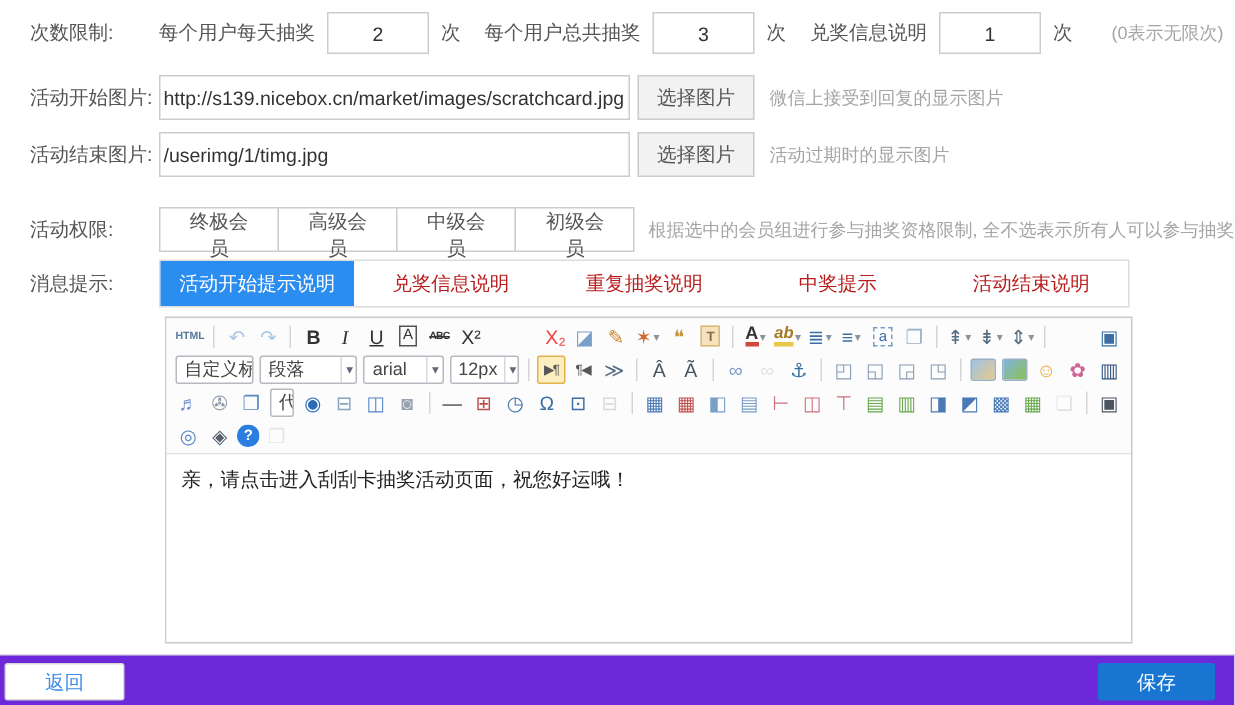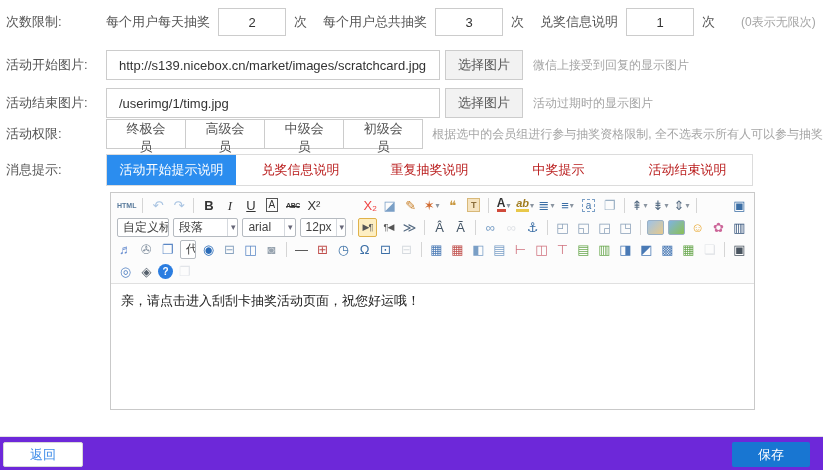--- a/index.html
+++ b/index.html
@@ -3,31 +3,31 @@
 <meta charset="utf-8">
 <style>
   html,body{margin:0;padding:0;}
   body{
     width:823px;height:470px;position:relative;overflow:hidden;
     background:#fff;font-family:"Liberation Sans","DejaVu Sans",sans-serif;
     font-size:13px;color:#333;
   }
   .form-area{padding-top:8px;}
   .row{display:flex;align-items:center;}
-  .row-label{width:106px;flex:0 0 106px;color:#555;padding-left:6px;box-sizing:border-box;}
-  .mt14{margin-top:14px;} .mt8{margin-top:8px;} .mt6{margin-top:1px;} .mt5{margin-top:5px;border-radius:13px;}
+  .row-label{width:106px;flex:0 0 106px;color:#555;padding-left:20px;box-sizing:border-box;}
+  .mt14{margin-top:14px;} .mt8{margin-top:8px;} .mt6{margin-top:20px;} .mt5{margin-top:5px;border-radius:13px;}
   .inline-label{color:#555;}
   .num-input{
     width:62px;height:24px;border:1px solid #ccc;text-align:center;font-size:13px;
     color:#333;margin:0 8px;outline:none;font-family:inherit;
   }
   .suffix{margin-right:16px;}
   .hint{color:#a5a5a5;font-size:12px;margin-left:10px;white-space:nowrap;}
   .text-input{
-    width:308px;height:28px;border:1px solid #ccc;padding:0 12px;font-size:13px;color:#333;
+    width:308px;height:28px;border:1px solid #ccc;padding:0 2px;font-size:13px;color:#333;
     outline:none;font-family:inherit;box-sizing:content-box;
   }
   .pick-btn{
     height:30px;margin-left:5px;padding:0 12px;background:#f2f2f2;border:1px solid #ccc;
     color:#555;font-size:13px;cursor:pointer;font-family:inherit;
   }
   .perm-group{display:flex;}
   .perm-btn{
     height:30px;padding:0 14px;background:#fff;border:1px solid #ccc;margin-right:-1px;
     color:#555;font-size:13px;cursor:pointer;font-family:inherit;

